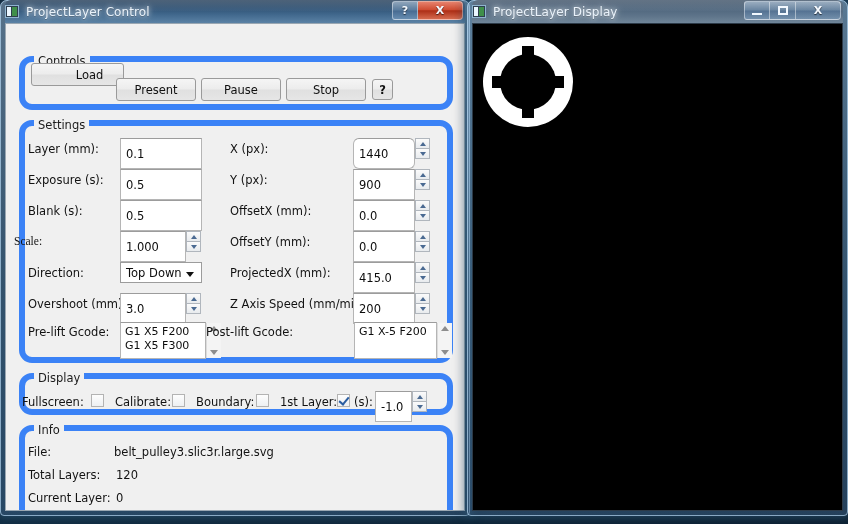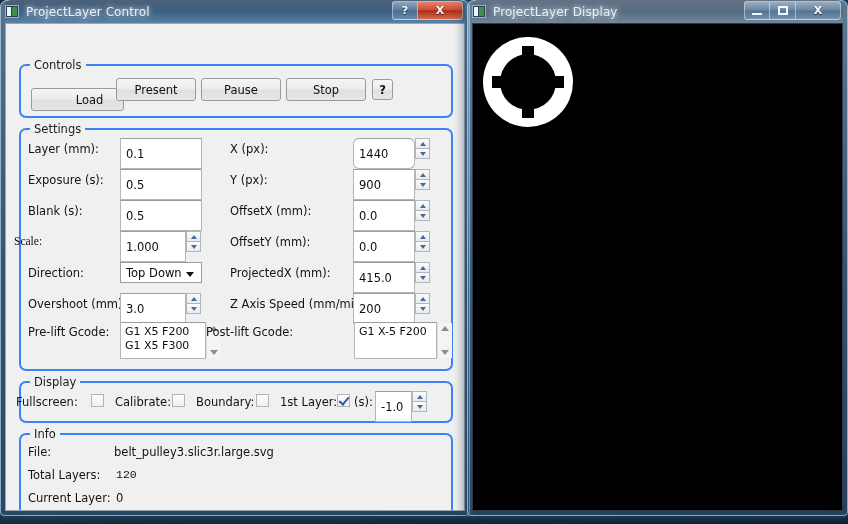--- a/index.html
+++ b/index.html
@@ -116,23 +116,22 @@
     background: #000;
     border: 1px solid #2c3a48;
     height: calc(100% - 23px);
     position: relative;
     overflow: hidden;
   }
 
   
   .group {
     position: absolute;
-    border: 2px solid #3b82f6;
-    border-radius: 7px;
-    margin-top: 8px;
+    border: 6px solid #3b82f6;
+    border-radius: 13px;
   }
   .group > legend, .group .legend {
     position: absolute;
     top: -8px; left: 9px;
     background: #f0f0f0;
     padding: 0 4px;
     font-size: 11.5px;
     color: #1b1b1b;
   }
 
@@ -287,21 +286,21 @@
         <div class="tb-btn small">?</div>
         <div class="tb-btn close">X</div>
       </div>
     </div>
 
     <div class="client">
 
       <div class="group" style="left:13px; top:32px; width:434px; height:54px;">
         <span class="legend">Controls</span>
       </div>
-      <div class="btn" style="left:25px;  top:64px; width:93px;padding-left:24px;">Load</div>
+      <div class="btn" style="left:25px;  top:39px; width:93px;padding-left:24px;">Load</div>
       <div class="btn" style="left:110px; top:54px; width:80px;">Present</div>
       <div class="btn" style="left:195px; top:54px; width:80px;">Pause</div>
       <div class="btn" style="left:280px; top:54px; width:80px;">Stop</div>
       <div class="btn help" style="left:366px; top:55px;">?</div>
 
       <div class="group" style="left:13px; top:96px; width:434px; height:243px;">
         <span class="legend">Settings</span>
       </div>
 
       <span class="lbl" style="left:22px; top:118px;">Layer (mm):</span>
@@ -419,21 +418,21 @@
       <div class="ta" style="left:348px; top:298px; width:83px; height:37px;">G1 X-5 F200</div>
       <div class="ta-scroll" style="left:431px; top:299px; height:35px;">
         <span class="sc-u"></span>
         <span class="sc-d"></span>
       </div>
 
       <div class="group" style="left:13px; top:349px; width:434px; height:42px;">
         <span class="legend">Display</span>
       </div>
 
-      <span class="lbl" style="left:10px; top:371px;">Fullscreen:</span>
+      <span class="lbl" style="left:16px; top:371px;">Fullscreen:</span>
       <div class="cb" style="left:85px; top:370px;"></div>
 
       <span class="lbl" style="left:109px; top:371px;">Calibrate:</span>
       <div class="cb" style="left:166px; top:370px;"></div>
 
       <span class="lbl" style="left:190px; top:371px;">Boundary:</span>
       <div class="cb" style="left:250px; top:370px;"></div>
 
       <span class="lbl" style="left:274px; top:371px;">1st Layer:</span>
       <div class="cb checked" style="left:331px; top:370px;"></div>
@@ -450,21 +449,21 @@
       </div>
 
       <div class="group" style="left:13px; top:401px; width:434px; height:104px;">
         <span class="legend">Info</span>
       </div>
 
       <span class="lbl" style="left:22px;  top:421px;">File:</span>
       <span class="infoval" style="left:108px; top:421px;">belt_pulley3.slic3r.large.svg</span>
 
       <span class="lbl" style="left:22px;  top:444px;">Total Layers:</span>
-      <span class="infoval" style="left:110px; top:444px;font-family:Liberation Mono, monospace;">120</span>
+      <span class="infoval" style="left:110px; top:444px;">120</span>
 
       <span class="lbl" style="left:22px;  top:467px;">Current Layer:</span>
       <span class="infoval" style="left:110px; top:467px;">0</span>
 
     </div>
   </div>
 
   <div class="win glassedge" style="left:467px; top:0px; width:381px; height:516px;">
 
     <div class="titlebar tb-right">

